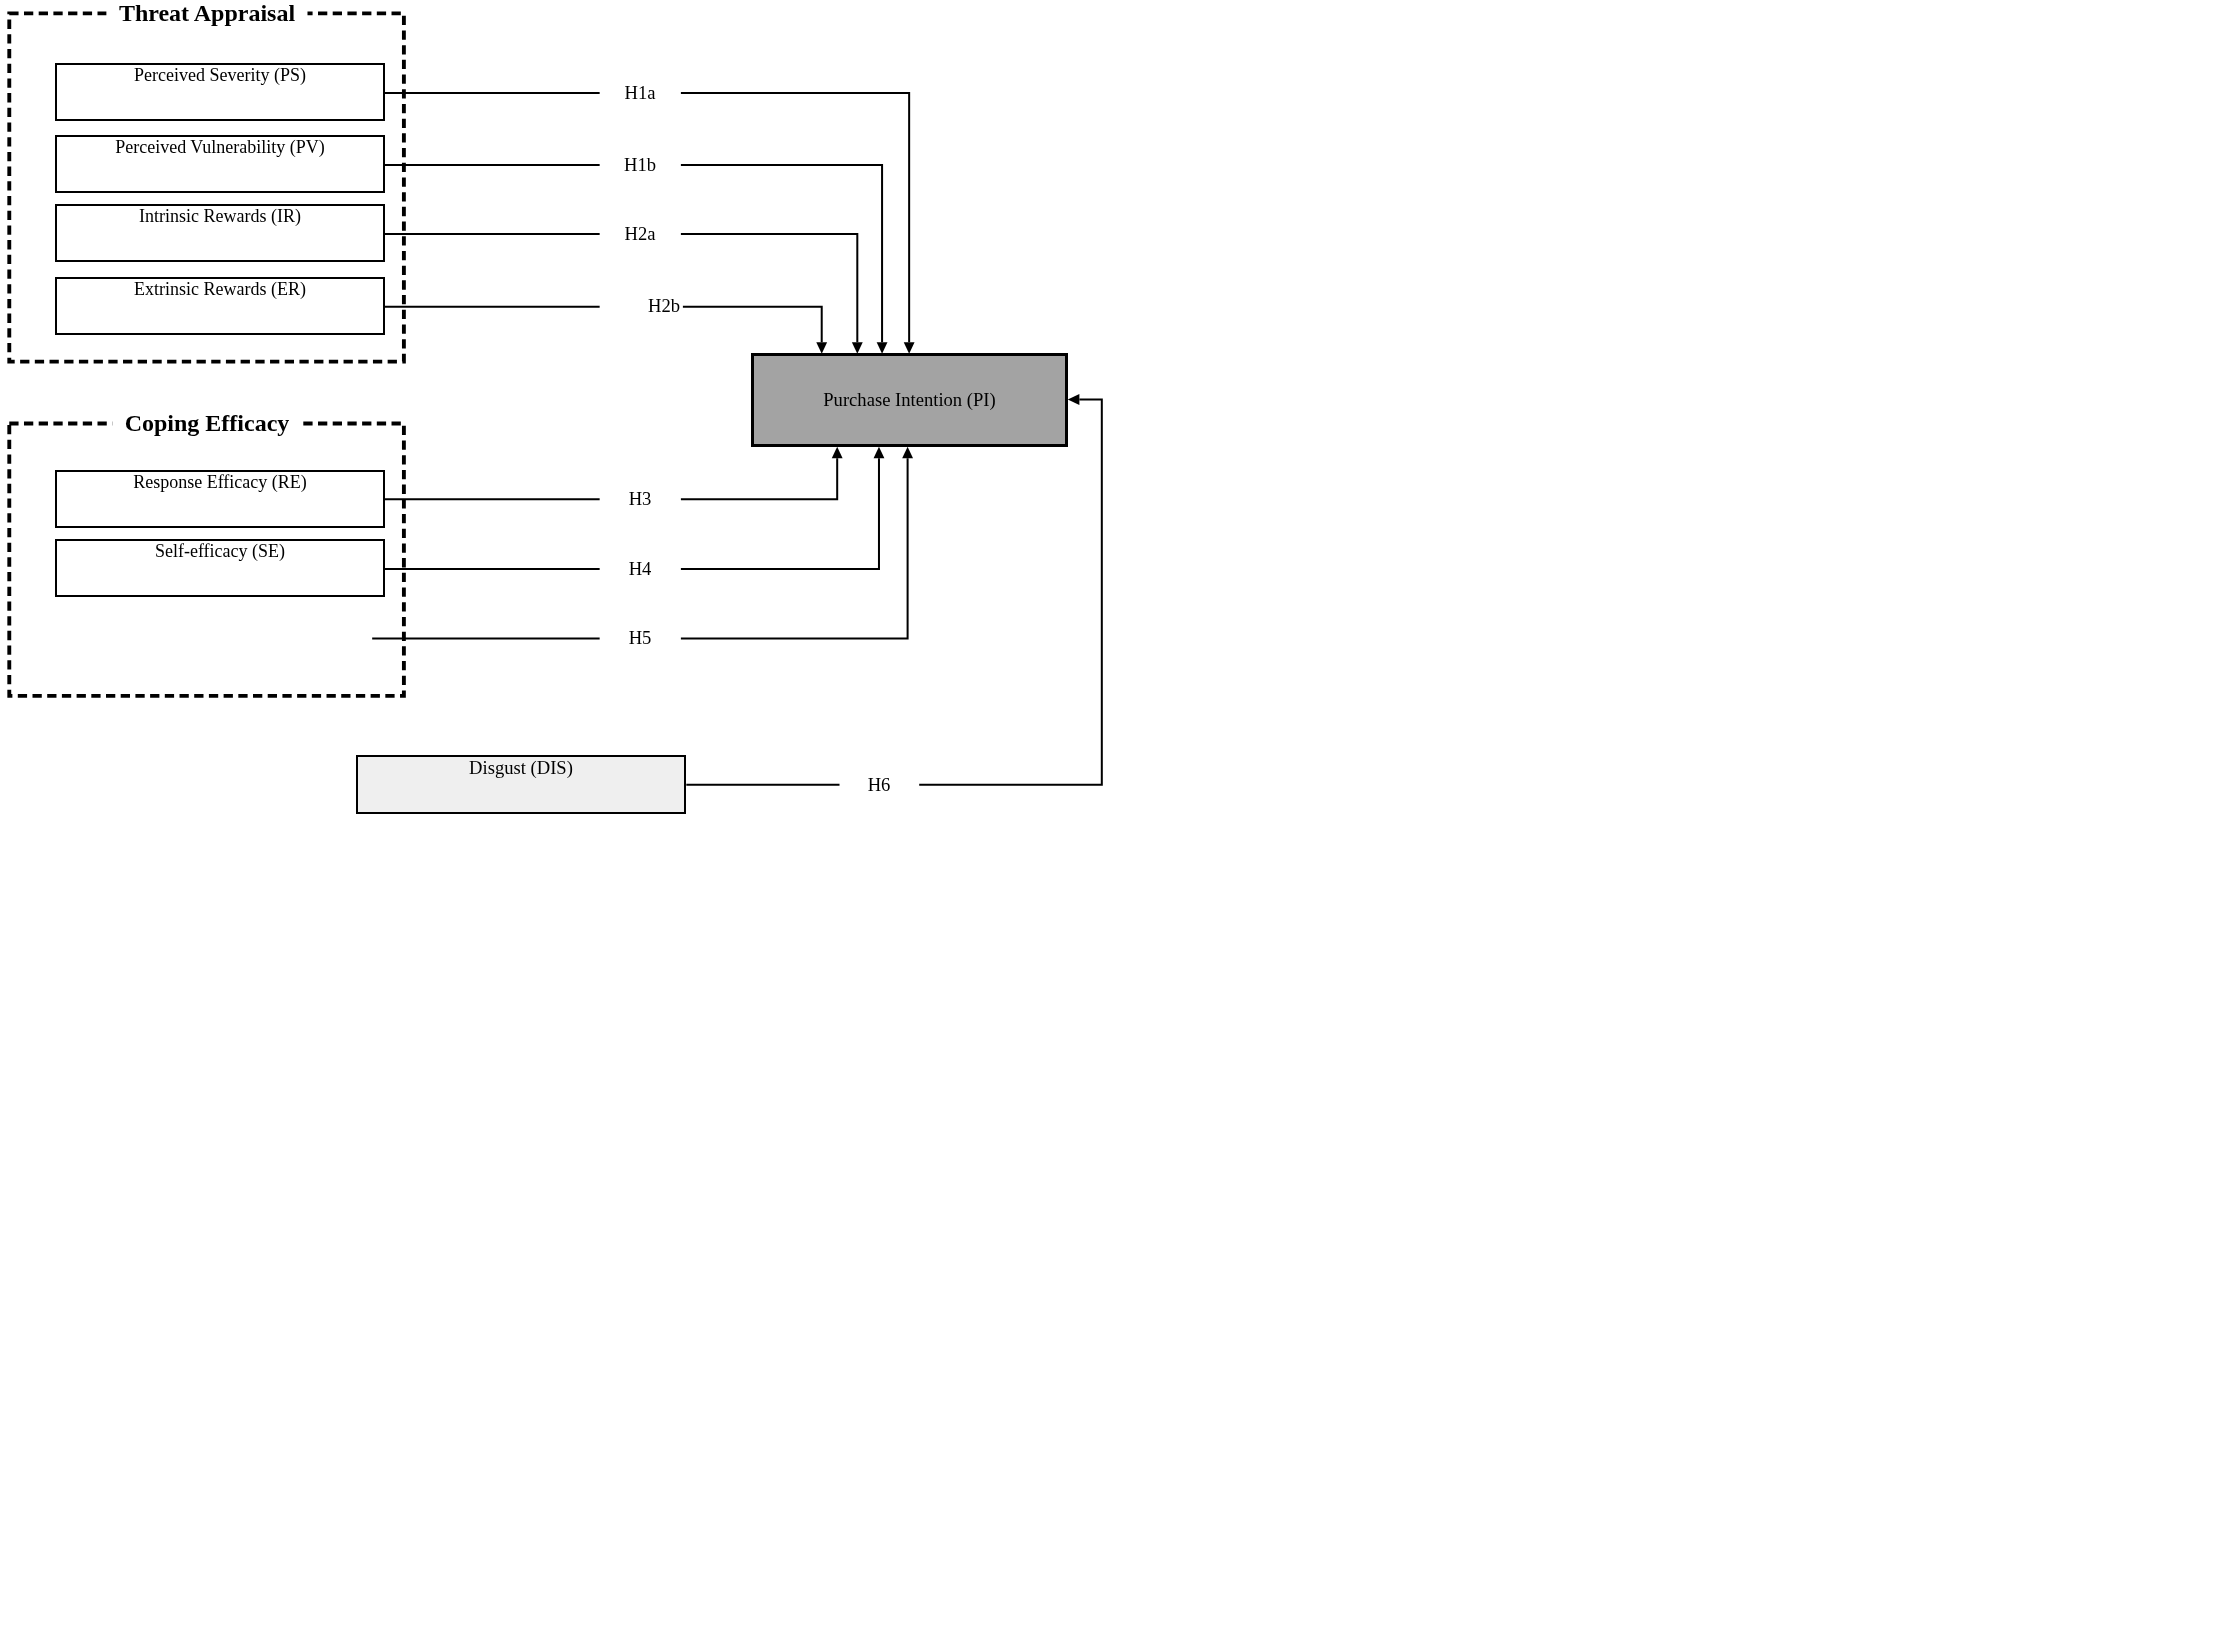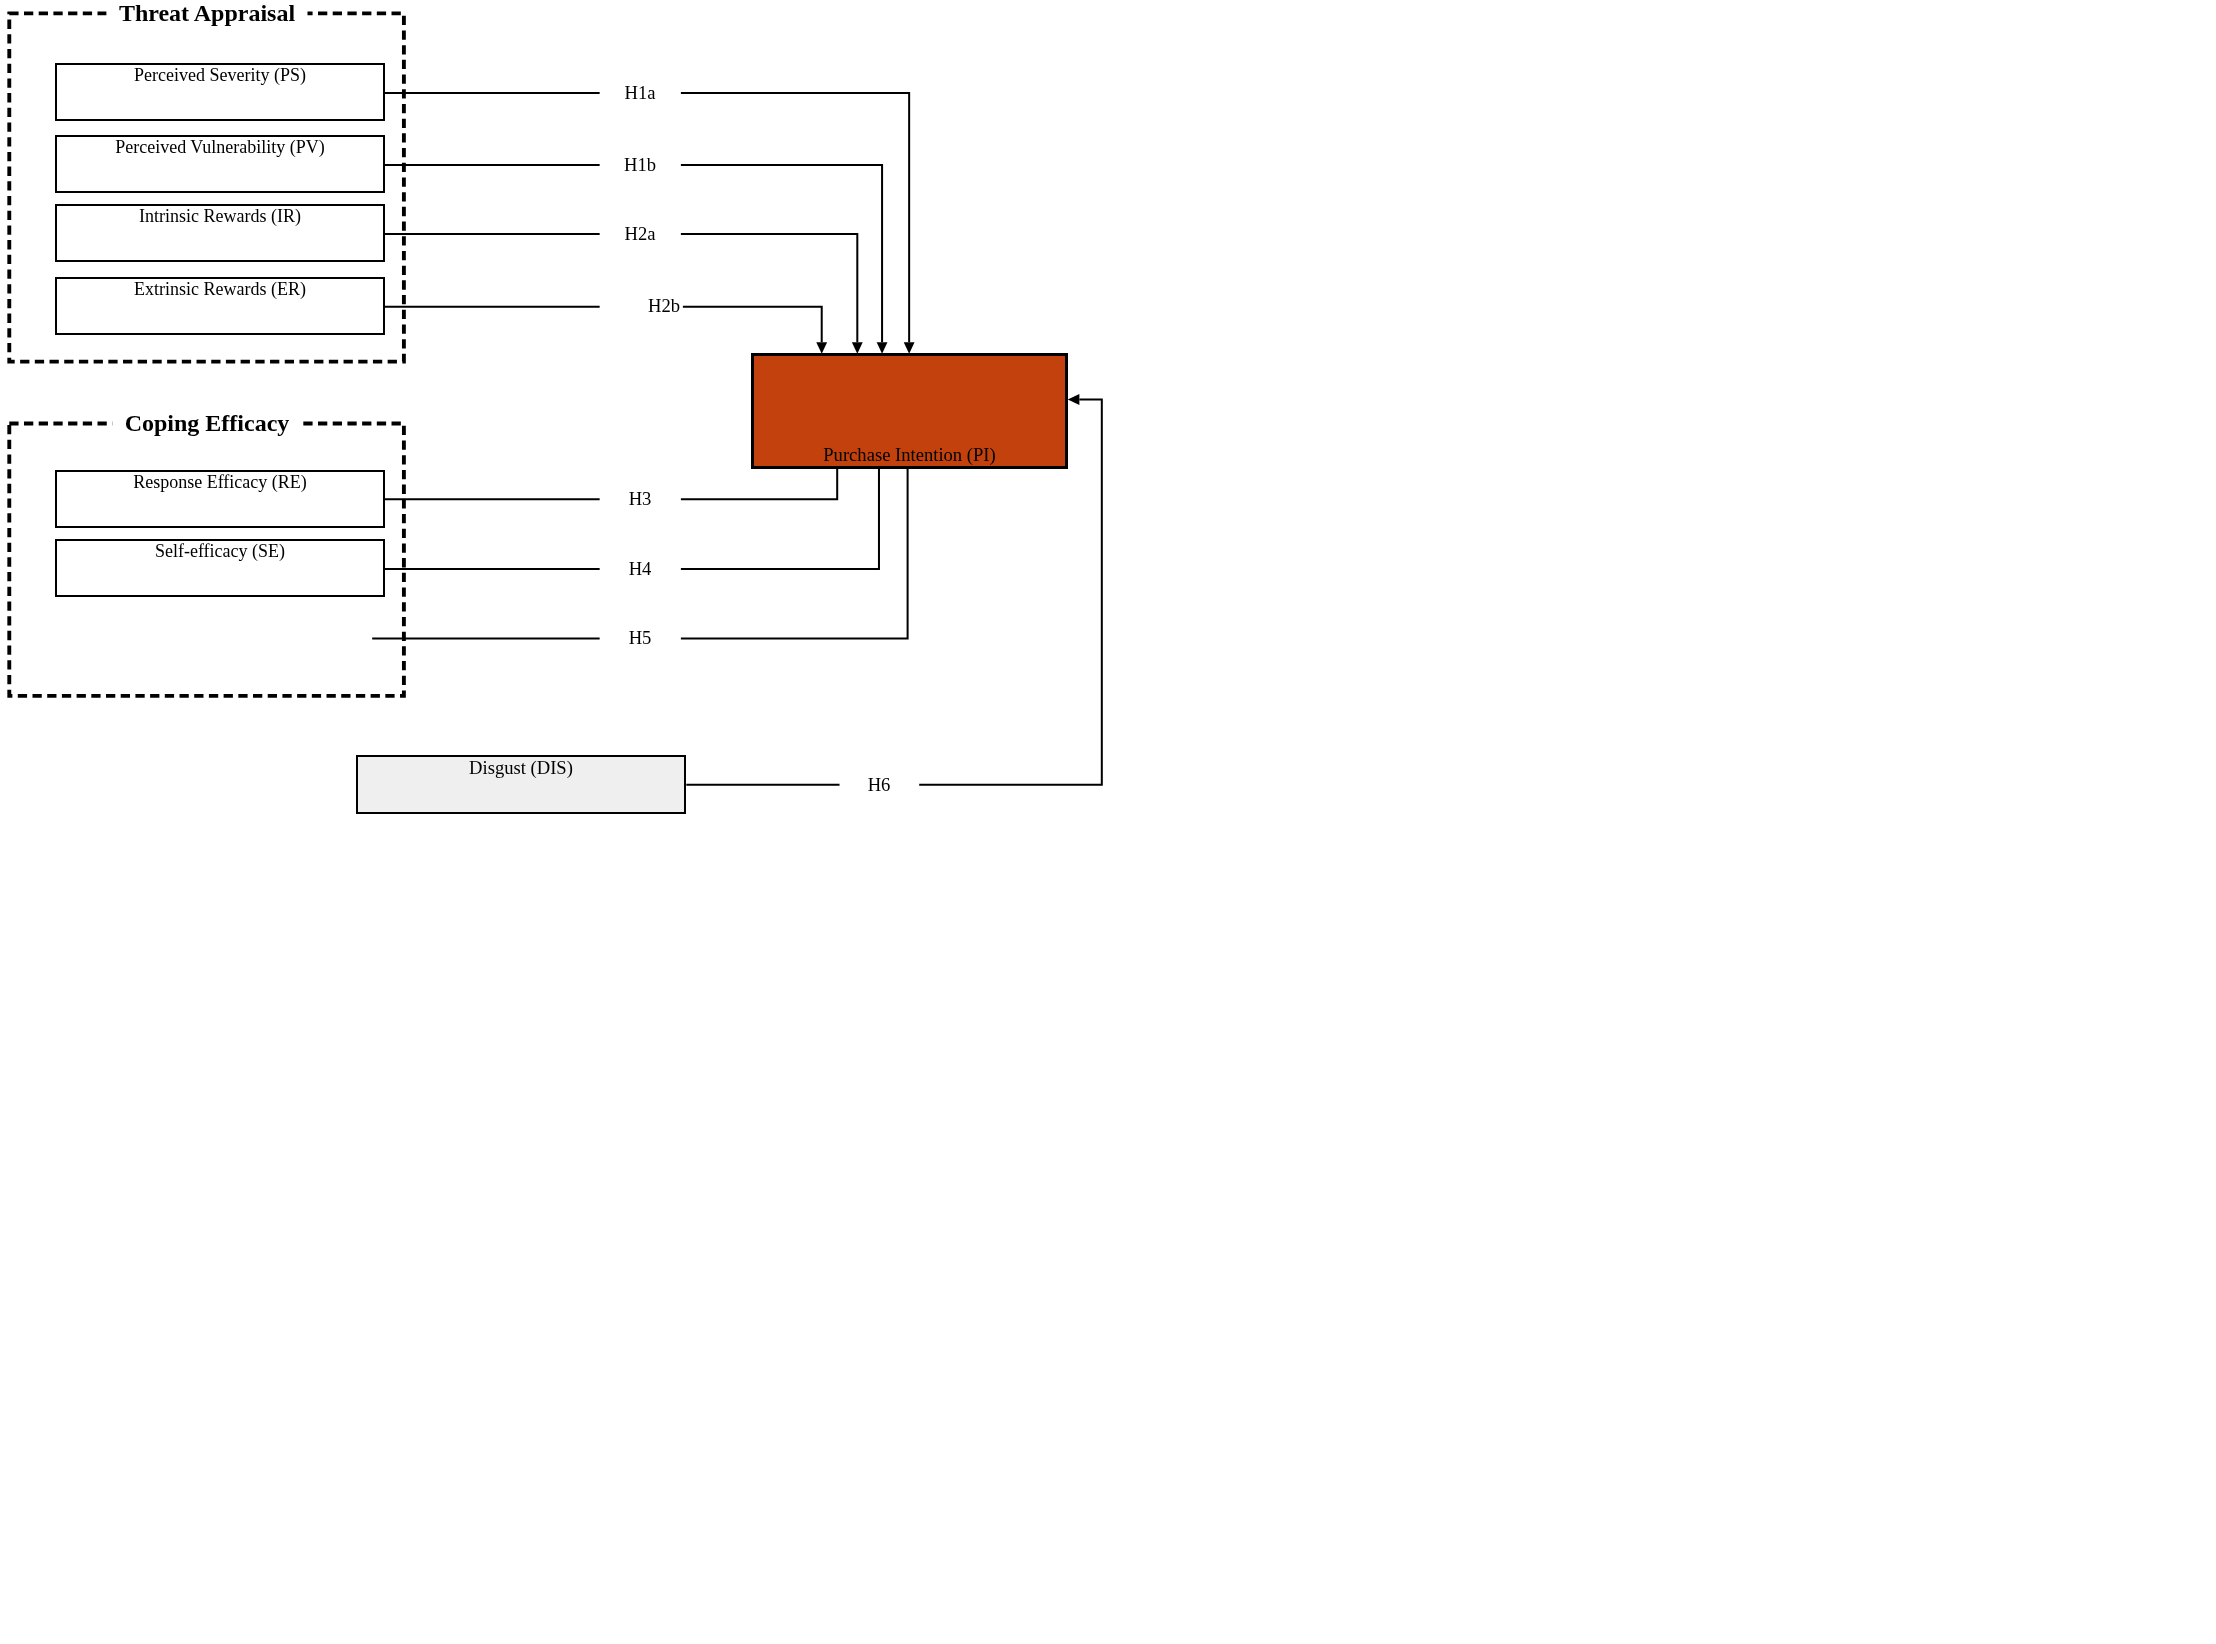--- a/index.html
+++ b/index.html
@@ -50,26 +50,26 @@
     font-size: 18px;
     color: #000000;
     white-space: nowrap;
     margin-left: 12px;
   }
   .outcome-box {
     position: absolute;
     left: 751px;
     top: 353px;
     width: 317px;
-    height: 116px;
+    height: 94px;
     box-sizing: border-box;
-    background: #c2410c;
+    background: #a3a3a3;
     border: 3.1px solid #000000;
     display: flex;
-    align-items: flex-end;
+    align-items: center;
     justify-content: center;
     font-size: 18.6px;
     color: #000000;
     white-space: nowrap;
   }
   .moderator-box {
     position: absolute;
     left: 356px;
     top: 755px;
     width: 330px;

